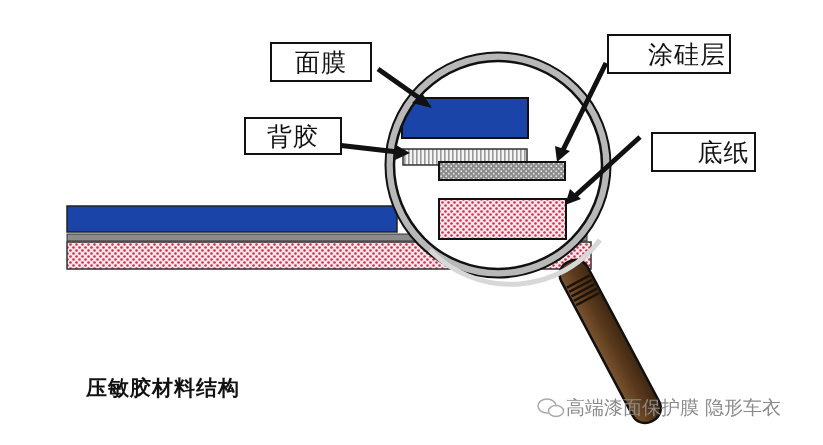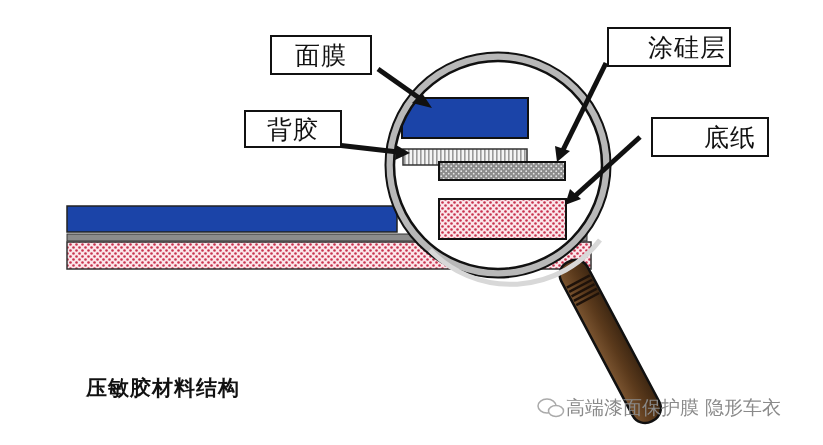--- a/index.html
+++ b/index.html
@@ -2,21 +2,21 @@
 <html><head>
   <meta charset="utf-8">
   <style>
     html, body { margin: 0; padding: 0; background: #ffffff; }
     body { width: 823px; height: 445px; position: relative; overflow: hidden;
            font-family: "DejaVu Sans", "Liberation Sans", sans-serif; }
     #stage { position: absolute; left: 0; top: 0; width: 823px; height: 445px; }
     .label-box {
       position: absolute; background: #fff; border: 2px solid #111;
       box-sizing: border-box; display: flex; align-items: center; justify-content: center;
-      font-size: 25px; color: #111; letter-spacing: 1px; line-height: 1;
+      font-size: 25px; color: #111; letter-spacing: 1px; line-height: 1; margin-top: 7px;
     }
     .caption { position: absolute; left: 86px; top: 374px; font-size: 21px; color: #111;
                font-weight: bold; letter-spacing: 1px; }
     .watermark { position: absolute; left: 536px; top: 395px; font-size: 19px; color: #8a8a8a;
                  display: flex; align-items: center; gap: 0; }
     .watermark .wm-icon { width: 30px; height: 22px; }
   </style>
 </head>
 <body>
 
@@ -91,21 +91,21 @@
       <line x1="606" y1="63" x2="563" y2="150"></line>
       <polygon points="557,162 555,146 570,151" stroke="none"></polygon>
       <line x1="640" y1="137" x2="575" y2="196"></line>
       <polygon points="565,205 570,189 581,199" stroke="none"></polygon>
     </g>
   </svg>
 
   <div class="label-box" style="left:270px; top:35px; width:102px; height:40px;">面膜</div>
   <div class="label-box" style="left:244px; top:110px; width:98px; height:38px;">背胶</div>
   <div class="label-box" style="left:607px; top:27px; width:124px; height:40px;padding-left:36px;">涂硅层</div>
-  <div class="label-box" style="left:651px; top:117px; width:118px; height:40px;padding-left:40px;">底纸</div>
+  <div class="label-box" style="left:651px; top:125px; width:105px; height:40px;padding-left:40px;">底纸</div>
 
   <div class="caption">压敏胶材料结构</div>
 
   <div class="watermark">
     <svg class="wm-icon" viewBox="0 0 30 22">
       <ellipse cx="11" cy="9" rx="9" ry="7" fill="none" stroke="#aaa" stroke-width="1.5"></ellipse>
       <ellipse cx="20" cy="14" rx="7.5" ry="5.5" fill="#fff" stroke="#aaa" stroke-width="1.5"></ellipse>
     </svg>
     <span>高端漆面保护膜 隐形车衣</span>
   </div>

